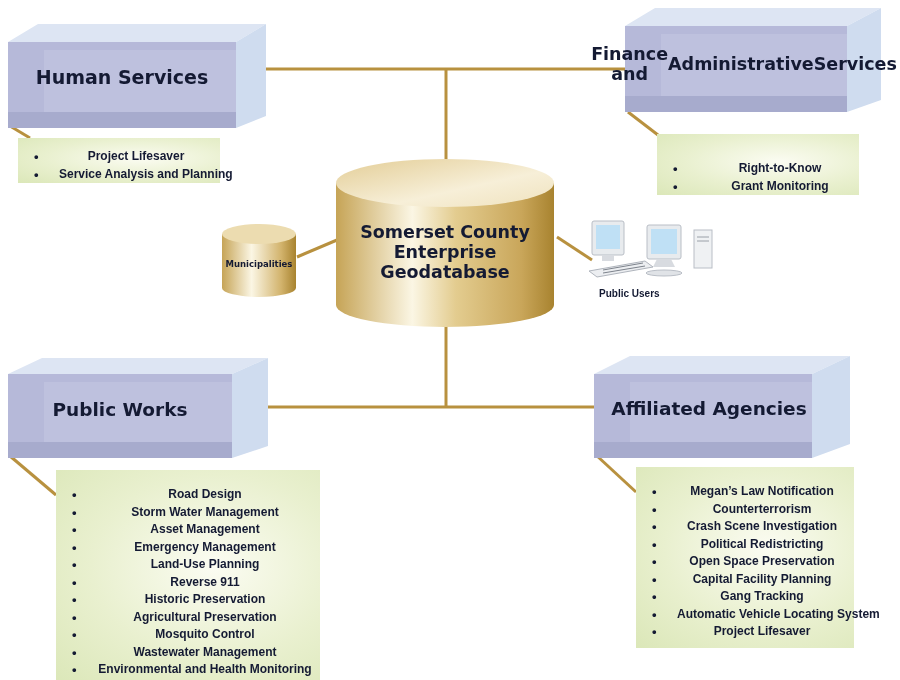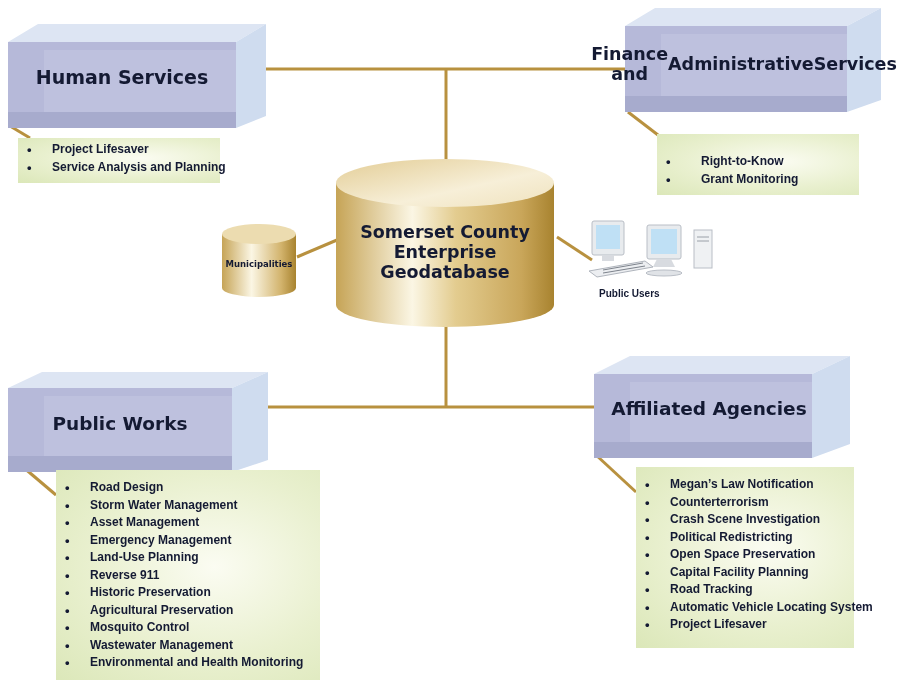--- a/index.html
+++ b/index.html
@@ -11,21 +11,21 @@
   
   .box3d { position:absolute; }
   .box-top { position:absolute; left:0; top:0; }
   .box-label { position:absolute; display:flex; align-items:center; justify-content:center;
     text-align:center; font-weight:bold; color:#141a33; line-height:1.15; }
 
   
   .list-panel { position:absolute;
     background: radial-gradient(ellipse at 60% 45%, #fbfcf2 0%, #e9f0cf 55%, #dbe7b8 100%);
     font-family:"Liberation Sans", sans-serif; font-weight:bold; font-size:12px; color:#141a33; }
-  .list-panel ul { list-style:none; margin:0; padding:0; }
+  .list-panel ul { list-style:none; margin:7px; padding:0;text-align:center; }
   .list-panel li { position:relative; padding-left:34px; height:17.5px; line-height:17.5px; white-space:nowrap; }
   .list-panel li::before { content:"•"; position:absolute; left:9px; top:0; font-size:13px; }
 
   .db-label { position:absolute; text-align:center; font-weight:bold; color:#141a33; }
   .pu-label { position:absolute; font-family:"Liberation Sans", sans-serif; font-weight:bold;
     font-size:10px; color:#141a33; }
 </style>
 </head>
 <body>
 
@@ -145,21 +145,21 @@
     <rect x="66" y="14" width="26" height="25" fill="#bfe0f5"></rect>
     <polygon points="72,44 86,44 90,52 68,52" fill="#d8dbe0"></polygon>
     <ellipse cx="79" cy="58" rx="18" ry="3" fill="#e0e3e7" stroke="#b9bec6"></ellipse>
     <rect x="109" y="15" width="18" height="38" fill="#eff1f3" stroke="#b9bec6"></rect>
     <line x1="112" y1="22" x2="124" y2="22" stroke="#9aa0a8"></line>
     <line x1="112" y1="26" x2="124" y2="26" stroke="#9aa0a8"></line>
   </g>
 </svg>
 <div class="pu-label" style="left:599px; top:288px;">Public Users</div>
 
-<div class="box3d" style="left:8px; top:368px; width:262px; height:104px;">
+<div class="box3d" style="left:8px; top:354px; width:262px; height:104px;">
   <svg class="box-top" width="262" height="104">
     <polygon points="0,20 34,4 260,4 224,20" fill="#dde5f3"></polygon>
     <polygon points="224,20 260,4 260,92 224,104" fill="#cfdcef"></polygon>
     <rect x="0" y="20" width="224" height="84" fill="#b6b9d9"></rect>
     <rect x="36" y="28" width="188" height="60" fill="#c3c6e1" opacity="0.6"></rect>
     <rect x="0" y="88" width="224" height="16" fill="#9da1c5" opacity="0.6"></rect>
   </svg>
   <div class="box-label" style="left:0; top:20px; width:224px; height:72px; font-size:18.5px;">Public Works</div>
 </div>
 
@@ -191,17 +191,17 @@
 </div>
 
 <div class="list-panel" style="left:636px; top:467px; width:218px; height:172px; padding-top:9px;">
   <ul>
     <li>Megan’s Law Notification</li>
     <li>Counterterrorism</li>
     <li>Crash Scene Investigation</li>
     <li>Political Redistricting</li>
     <li>Open Space Preservation</li>
     <li>Capital Facility Planning</li>
-    <li>Road Tracking</li>
+    <li>Gang Tracking</li>
     <li>Automatic Vehicle Locating System</li>
     <li>Project Lifesaver</li>
   </ul>
 </div>
 
 </body></html>

